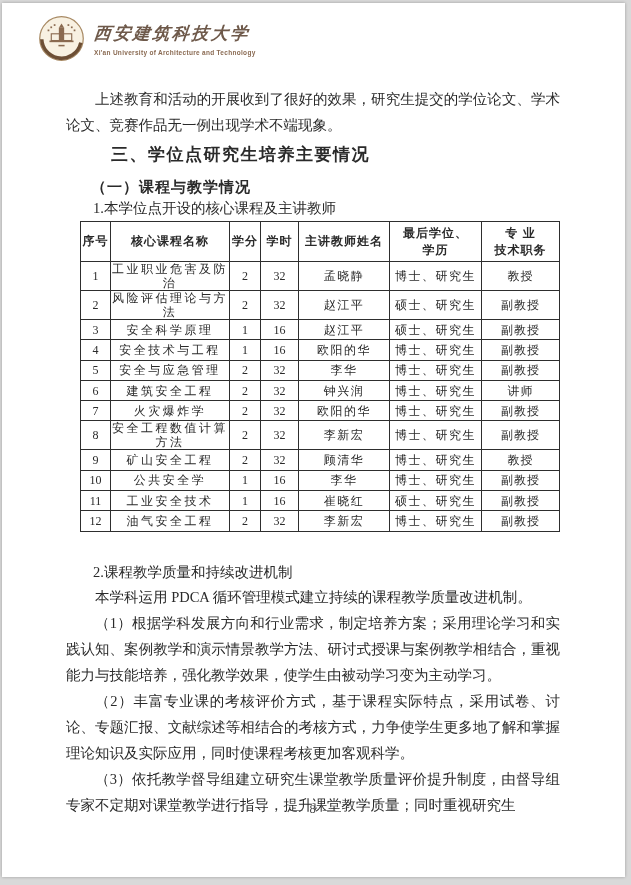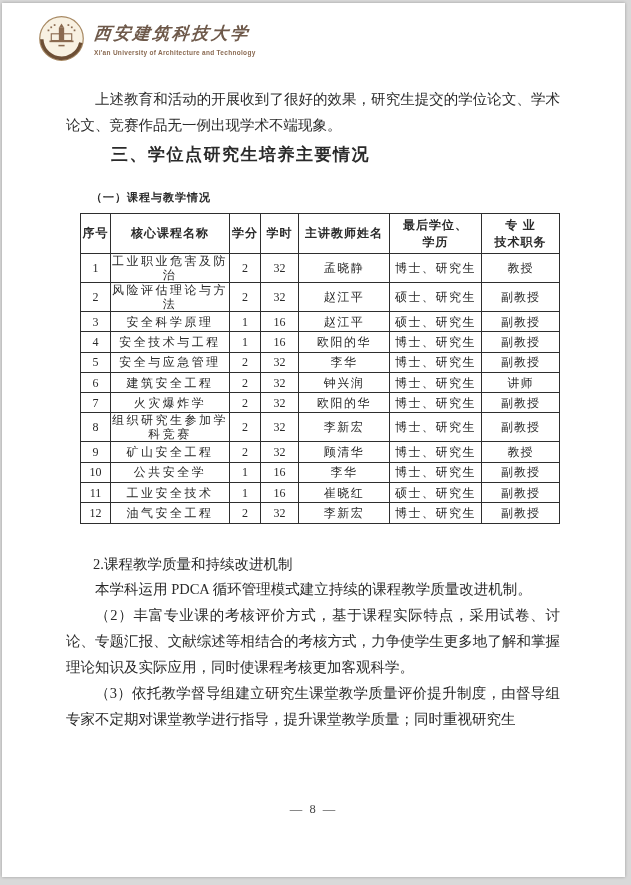--- a/index.html
+++ b/index.html
@@ -63,27 +63,27 @@
     font-family: "Liberation Sans", "DejaVu Sans", sans-serif;
     font-size: 17px;
     font-weight: bold;
     line-height: 25px;
     letter-spacing: 1.5px;
     padding-left: 45px;
     margin-top: 4px;
     white-space: nowrap;
   }
   .section-h2 {
-    font-family: Liberation Mono, monospace;
-    font-size: 11px;
+    font-family: Liberation Sans, sans-serif;
+    font-size: 15px;
     font-weight: bold;
     line-height: 23px;
     letter-spacing: 1px;
     padding-left: 25px;
-    margin-top: 20px;
+    margin-top: 8px;
     white-space: nowrap;
   }
   .caption {
     font-size: 14.5px;
     line-height: 20px;
     padding-left: 27px;
     white-space: nowrap;
   }
   .caption.second { margin-top: 28px; line-height: 24px; }
   
@@ -159,20 +159,21 @@
     </div>
   </header>
 
   <main class="content">
 
     <p class="para">上述教育和活动的开展收到了很好的效果，研究生提交的学位论文、学术论文、竞赛作品无一例出现学术不端现象。</p>
 
     <h1 class="section-h1">三、学位点研究生培养主要情况</h1>
     <h2 class="section-h2">（一）课程与教学情况</h2>
 
+    <p class="caption">1.本学位点开设的核心课程及主讲教师</p>
 
     <table class="courses">
       <colgroup>
         <col style="width:30px">
           <col style="width:119px">
           <col style="width:31px">
         <col style="width:38px">
           <col style="width:91px">
           <col style="width:92px">
           <col style="width:78px">
@@ -249,21 +250,21 @@
           <td>7</td>
           <td>火灾爆炸学</td>
           <td>2</td>
           <td>32</td>
           <td>欧阳的华</td>
           <td>博士、研究生</td>
           <td>副教授</td>
         </tr>
         <tr>
           <td>8</td>
-          <td>组织研究生参加学科竞赛</td>
+          <td>安全工程数值计算方法</td>
           <td>2</td>
           <td>32</td>
           <td>李新宏</td>
           <td>博士、研究生</td>
           <td>副教授</td>
         </tr>
         <tr>
           <td>9</td>
           <td>矿山安全工程</td>
           <td>2</td>
@@ -297,20 +298,21 @@
           <td>32</td>
           <td>李新宏</td>
           <td>博士、研究生</td>
           <td>副教授</td>
         </tr>
       </tbody>
     </table>
 
     <p class="caption second">2.课程教学质量和持续改进机制</p>
     <p class="para">本学科运用 PDCA 循环管理模式建立持续的课程教学质量改进机制。</p>
+    <p class="para">（1）根据学科发展方向和行业需求，制定培养方案；采用理论学习和实践认知、案例教学和演示情景教学方法、研讨式授课与案例教学相结合，重视能力与技能培养，强化教学效果，使学生由被动学习变为主动学习。</p>
     <p class="para">（2）丰富专业课的考核评价方式，基于课程实际特点，采用试卷、讨论、专题汇报、文献综述等相结合的考核方式，力争使学生更多地了解和掌握理论知识及实际应用，同时使课程考核更加客观科学。</p>
     <p class="para">（3）依托教学督导组建立研究生课堂教学质量评价提升制度，由督导组专家不定期对课堂教学进行指导，提升课堂教学质量；同时重视研究生</p>
   </main>
 
   <footer class="footer">
     <span>— 8 —</span>
   </footer>
 
 </div>
 

